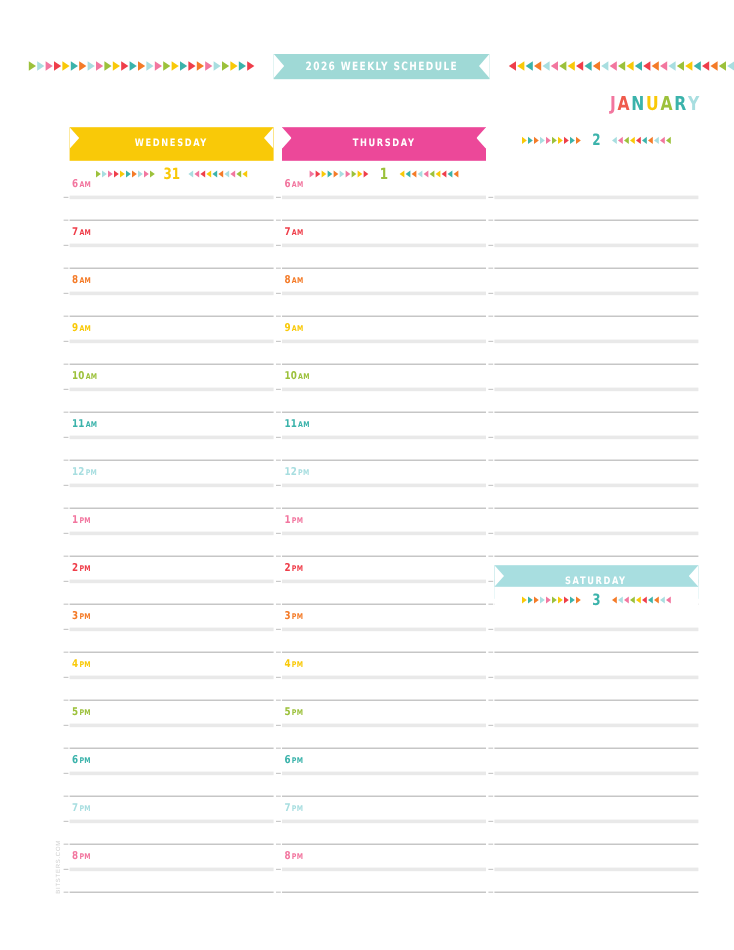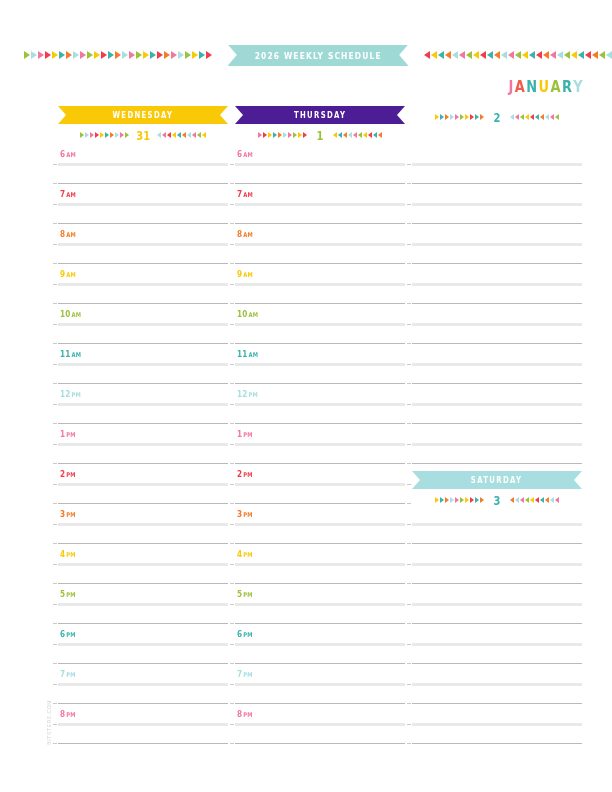--- a/index.html
+++ b/index.html
@@ -47,21 +47,21 @@
   .month span{display:inline-block;}
 
   
   .cols{position:absolute;left:58px;top:106px;width:524px;}
   .col{position:absolute;top:0;width:170px;}
   .col.c0{left:0;}
   .col.c1{left:177px;}
   .col.c2{left:354px;}
 
   .daytab{
-    position:relative;height:18px;display:flex;align-items:center;justify-content:center;
+    position:relative;height:28px;display:flex;align-items:center;justify-content:center;
   }
   .daytab:before,.daytab:after{
     content:"";position:absolute;top:0;width:8px;height:18px;background:#ffffff;
   }
   .daytab:before{left:0;clip-path:polygon(0 0,100% 50%,0 100%);}
   .daytab:after{right:0;clip-path:polygon(100% 0,0 50%,100% 100%);}
   .daytab span{
     color:#ffffff;font-size:8.5px;font-weight:bold;letter-spacing:1.5px;
     font-family:"DejaVu Sans Condensed","Liberation Sans",sans-serif;
     transform:scaleX(.9);white-space:nowrap;
@@ -277,21 +277,21 @@
             <div class="halfline"></div>
           </div>
           <div class="slot">
             <div class="lbl" style="color: rgb(242, 118, 159);"><span>8</span><span class="ap">PM</span></div>
             <div class="hline"></div>
             <div class="halfline"></div>
           </div>
         </div>
       </div>
       <div class="col c1">
-        <div class="daytab" style="background: #4c1d95;">
+        <div class="daytab" style="background: #ec4899;">
           <span>THURSDAY</span>
         </div>
         <div class="daterow">
           <div class="arrow-strip">
             <span class="tri-r" style="color: rgb(242, 118, 159);"></span>
             <span class="tri-r" style="color: rgb(239, 62, 74);"></span>
             <span class="tri-r" style="color: rgb(249, 201, 8);"></span>
             <span class="tri-r" style="color: rgb(59, 179, 171);"></span>
             <span class="tri-r" style="color: rgb(244, 123, 40);"></span>
             <span class="tri-r" style="color: rgb(168, 222, 224);"></span>

